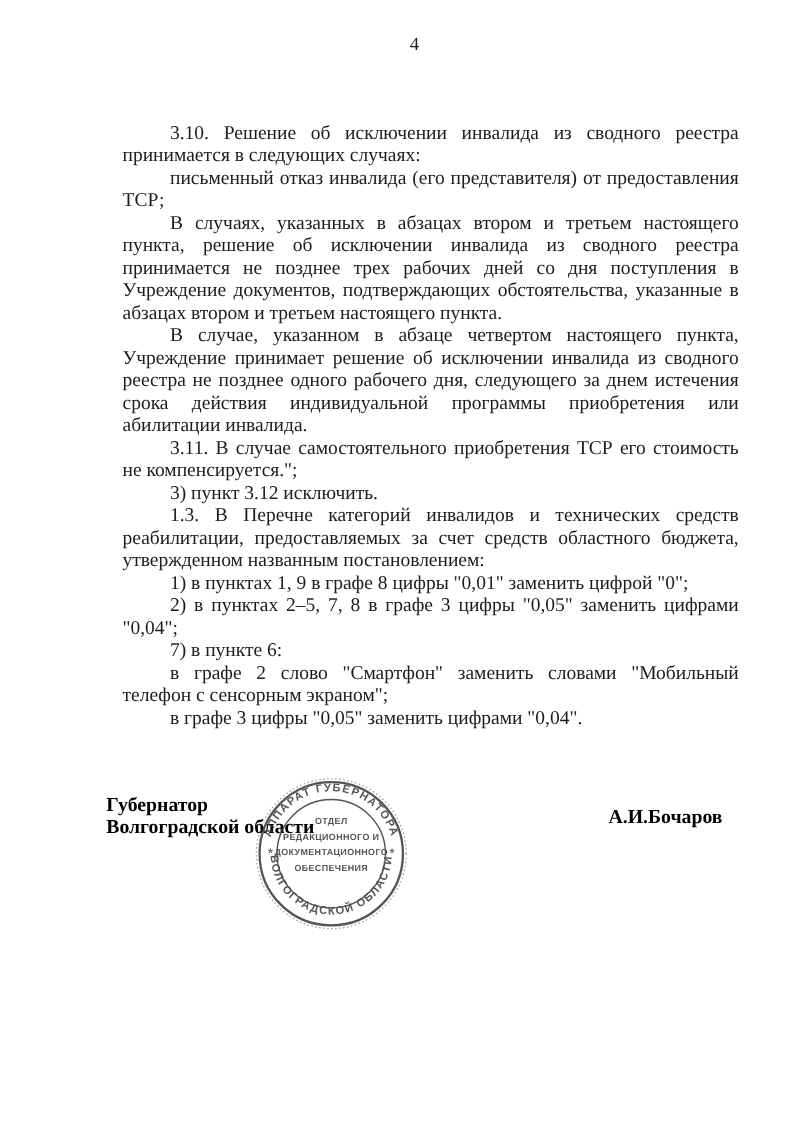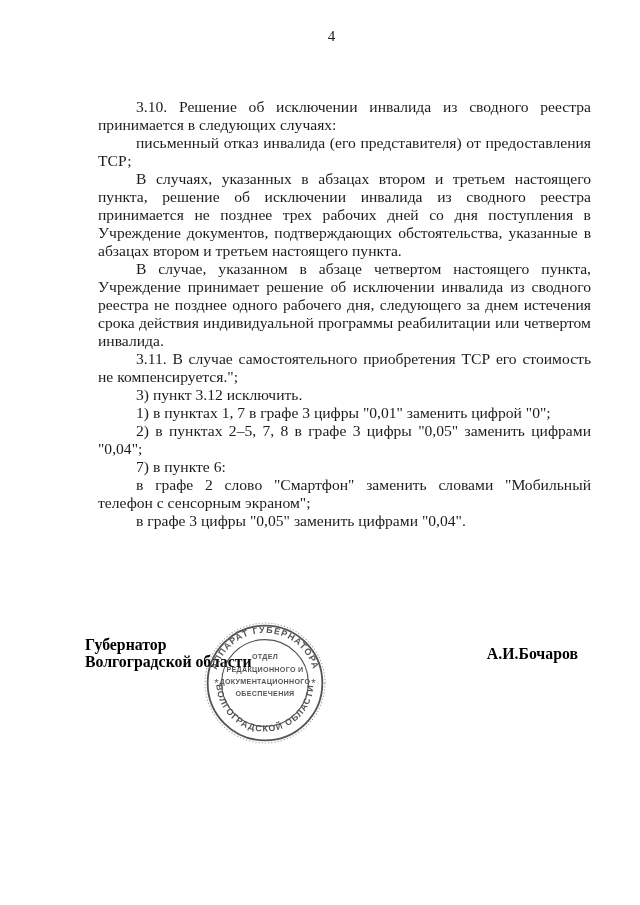--- a/index.html
+++ b/index.html
@@ -96,24 +96,25 @@
 <body>
 
 <div class="page">
 
   <div class="page-number">4</div>
 
   <div class="content">
     <p class="para">3.10. Решение об исключении инвалида из сводного реестра принимается в следующих случаях:</p>
     <p class="para">письменный отказ инвалида (его представителя) от предостав­ления ТСР;</p>
     <p class="para">В случаях, указанных в абзацах втором и третьем настоящего пункта, решение об исключении инвалида из сводного реестра принимается не позднее трех рабочих дней со дня поступления в Учреждение документов, подтверждающих обстоятельства, указанные в абзацах втором и третьем настоящего пункта.</p>
-    <p class="para">В случае, указанном в абзаце четвертом настоящего пункта, Учреждение принимает решение об исключении инвалида из сводного реестра не позднее одного рабочего дня, следующего за днем истечения срока действия индивидуальной программы реабилитации или четвертом инвалида.</p>
+    <p class="para">В случае, указанном в абзаце четвертом настоящего пункта, Учреждение принимает решение об исключении инвалида из сводного реестра не позднее одного рабочего дня, следующего за днем истечения срока действия индивидуальной программы приобретения или абилитации инвалида.</p>
     <p class="para">3.11. В случае самостоятельного приобретения ТСР его стоимость не компенсируется.";</p>
     <p class="para">3) пункт 3.12 исключить.</p>
-    <p class="para">1) в пунктах 1, 7 в графе 3 цифры "0,01" заменить цифрой "0";</p>
+    <p class="para">1.3. В Перечне категорий инвалидов и технических средств реабилитации, предоставляемых за счет средств областного бюджета, утвержденном названным постановлением:</p>
+    <p class="para">1) в пунктах 1, 9 в графе 8 цифры "0,01" заменить цифрой "0";</p>
     <p class="para">2) в пунктах 2–5, 7, 8 в графе 3 цифры "0,05" заменить цифрами "0,04";</p>
     <p class="para">7) в пункте 6:</p>
     <p class="para">в графе 2 слово "Смартфон" заменить словами "Мобильный телефон с сенсорным экраном";</p>
     <p class="para">в графе 3 цифры "0,05" заменить цифрами "0,04".</p>
   </div>
 
   <div class="sig">
     <div>Губернатор</div>
     <div>Волгоградской области</div>
     <div class="sig-name">А.И.Бочаров</div>

